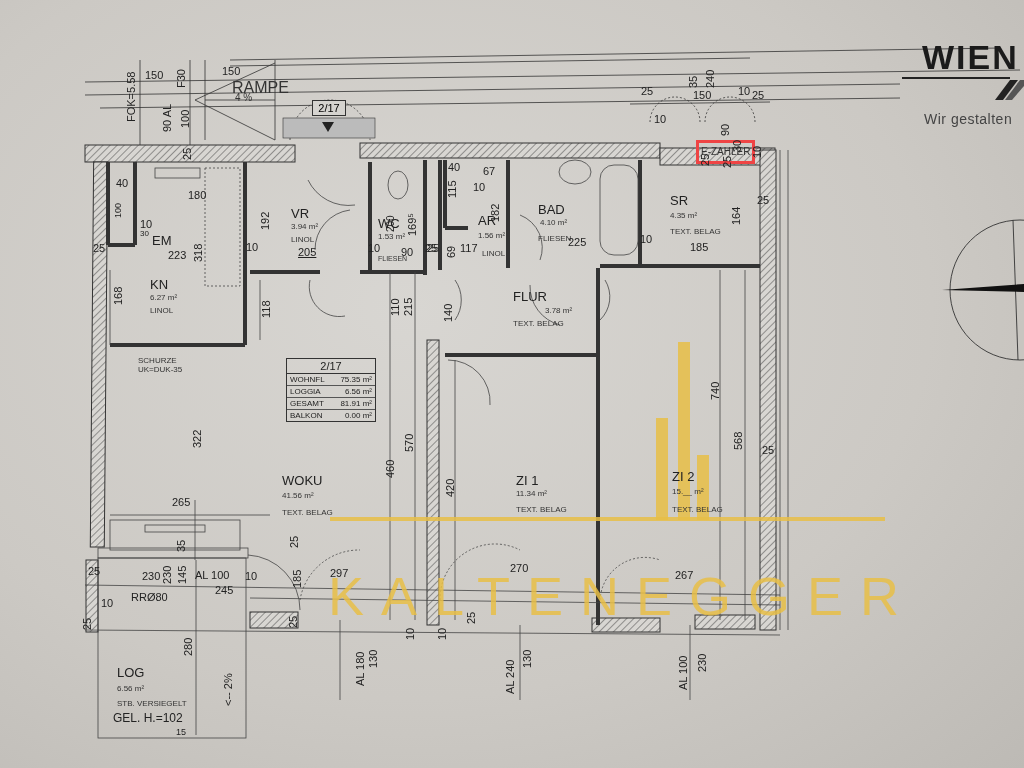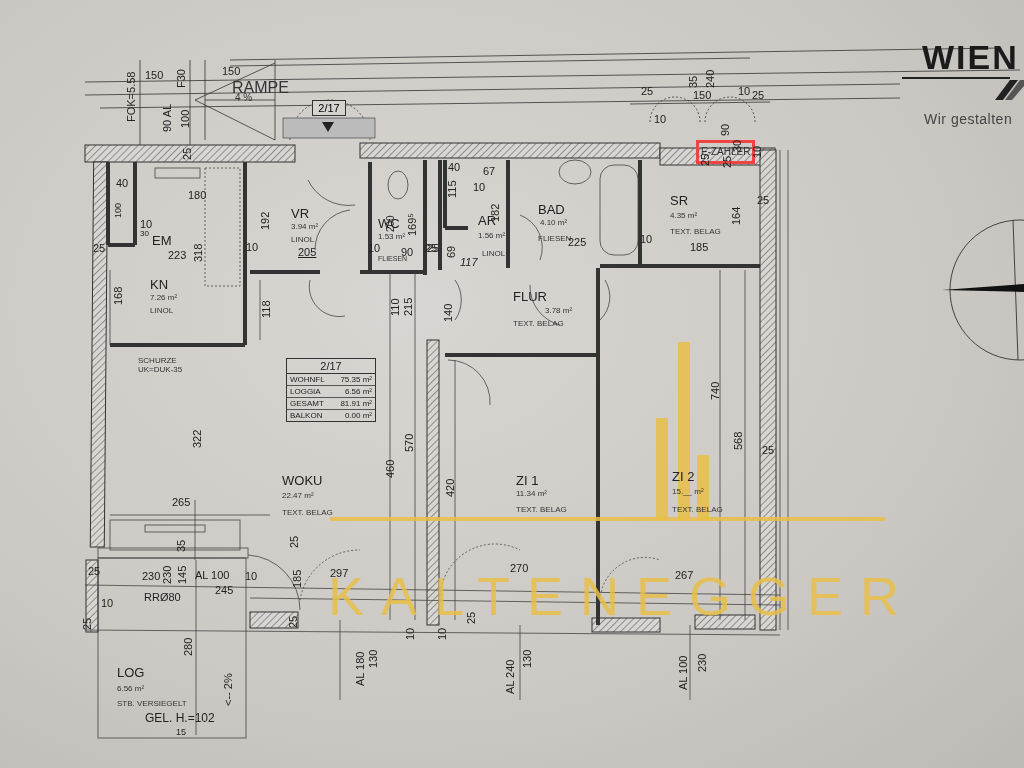--- a/index.html
+++ b/index.html
@@ -199,21 +199,21 @@
     </div>
   <div class="row">
       <span>BALKON</span>
       <span>0.00 m²</span>
     </div>
 </div>
 
 <div class="lbl room-name" style="left:152px;top:234px;">EM</div>
 
 <div class="lbl room-name" style="left:150px;top:278px;">KN</div>
-<div class="lbl room-area" style="left:150px;top:294px;">7.26 m²</div>
+<div class="lbl room-area" style="left:150px;top:294px;">6.27 m²</div>
 <div class="lbl room-floor" style="left:150px;top:307px;">LINOL</div>
 
 <div class="lbl room-name" style="left:291px;top:207px;">VR</div>
 <div class="lbl room-area" style="left:291px;top:223px;">3.94 m²</div>
 <div class="lbl room-floor" style="left:291px;top:236px;">LINOL</div>
 
 <div class="lbl room-name" style="left:378px;top:217px;">WC</div>
 <div class="lbl room-area" style="left:378px;top:233px;">1.53 m²</div>
 <div class="lbl room-floor" style="left:378px;top:255px;font-size:7px;">FLIESEN</div>
 
@@ -227,45 +227,45 @@
 
 <div class="lbl room-name" style="left:670px;top:194px;">SR</div>
 <div class="lbl room-area" style="left:670px;top:212px;">4.35 m²</div>
 <div class="lbl room-floor" style="left:670px;top:228px;">TEXT. BELAG</div>
 
 <div class="lbl room-name" style="left:513px;top:290px;">FLUR</div>
 <div class="lbl room-area" style="left:513px;top:307px;margin-left:32px;">3.78 m²</div>
 <div class="lbl room-floor" style="left:513px;top:320px;">TEXT. BELAG</div>
 
 <div class="lbl room-name" style="left:282px;top:474px;">WOKU</div>
-<div class="lbl room-area" style="left:282px;top:492px;">22.47 m²</div>
+<div class="lbl room-area" style="left:282px;top:492px;">41.56 m²</div>
 <div class="lbl room-floor" style="left:282px;top:509px;">TEXT. BELAG</div>
 
 <div class="lbl room-name" style="left:516px;top:474px;">ZI 1</div>
 <div class="lbl room-area" style="left:516px;top:490px;">11.34 m²</div>
 <div class="lbl room-floor" style="left:516px;top:506px;">TEXT. BELAG</div>
 
 <div class="lbl room-name" style="left:672px;top:470px;">ZI 2</div>
 <div class="lbl room-area" style="left:672px;top:488px;">15.__ m²</div>
 <div class="lbl room-floor" style="left:672px;top:506px;">TEXT. BELAG</div>
 
 <div class="lbl room-name" style="left:117px;top:666px;">LOG</div>
 <div class="lbl room-area" style="left:117px;top:685px;">6.56 m²</div>
 <div class="lbl room-floor" style="left:117px;top:700px;">STB. VERSIEGELT</div>
-<div class="lbl dim" style="left:113px;top:712px;font-size:12px;margin-left:32px;">GEL. H.=102</div>
+<div class="lbl dim" style="left:113px;top:712px;font-size:12px;">GEL. H.=102</div>
 
 <div class="lbl small" style="left:232px;top:80px;font-size:16px;">RAMPE</div>
 <div class="lbl small" style="left:235px;top:93px;font-size:10px;">4 %</div>
 <div class="lbl dim v" style="left:126px;top:122px;">FOK=5.58</div>
 <div class="lbl dim v" style="left:176px;top:88px;">F30</div>
 <div class="lbl dim v" style="left:162px;top:132px;">90 AL</div>
 <div class="lbl small" style="left:696px;top:140px;font-size:10px;border:3px solid #ef4444;padding:4px 2px;">E-ZAHLER</div>
 <div class="lbl small" style="left:138px;top:357px;">SCHURZE</div>
 <div class="lbl small" style="left:138px;top:366px;">UK=DUK-35</div>
-<div class="lbl dim" style="left:123px;top:592px;padding-left:21px;">RRØ80</div>
+<div class="lbl dim" style="left:110px;top:592px;padding-left:21px;">RRØ80</div>
 <div class="lbl dim" style="left:195px;top:570px;">AL 100</div>
 <div class="lbl dim v" style="left:223px;top:706px;">&lt;-- 2%</div>
 <div class="lbl dim v" style="left:355px;top:686px;">AL 180</div>
 <div class="lbl dim v" style="left:505px;top:694px;">AL 240</div>
 <div class="lbl dim v" style="left:678px;top:690px;">AL 100</div>
 
 <div class="lbl dim" style="left:145px;top:70px;">150</div>
 <div class="lbl dim" style="left:222px;top:66px;">150</div>
 <div class="lbl dim v" style="left:180px;top:128px;">100</div>
 <div class="lbl dim v" style="left:182px;top:160px;">25</div>
@@ -299,21 +299,21 @@
 <div class="lbl dim v" style="left:407px;top:236px;">169⁵</div>
 <div class="lbl dim" style="left:401px;top:247px;">90</div>
 <div class="lbl dim" style="left:368px;top:243px;">10</div>
 <div class="lbl dim" style="left:425px;top:243px;">25</div>
 <div class="lbl dim" style="left:448px;top:162px;">40</div>
 <div class="lbl dim v" style="left:447px;top:198px;">115</div>
 <div class="lbl dim" style="left:483px;top:166px;">67</div>
 <div class="lbl dim" style="left:473px;top:182px;">10</div>
 <div class="lbl dim v" style="left:490px;top:222px;">182</div>
 <div class="lbl dim v" style="left:446px;top:258px;">69</div>
-<div class="lbl dim" style="left:460px;top:257px;font-style:italic;">117</div>
+<div class="lbl dim" style="left:460px;top:243px;">117</div>
 <div class="lbl dim" style="left:427px;top:243px;">25</div>
 
 <div class="lbl dim" style="left:568px;top:237px;">225</div>
 <div class="lbl dim" style="left:640px;top:234px;">10</div>
 <div class="lbl dim v" style="left:731px;top:225px;">164</div>
 <div class="lbl dim" style="left:690px;top:242px;">185</div>
 <div class="lbl dim" style="left:757px;top:195px;">25</div>
 
 <div class="lbl dim v" style="left:261px;top:318px;">118</div>
 <div class="lbl dim v" style="left:390px;top:316px;">110</div>

